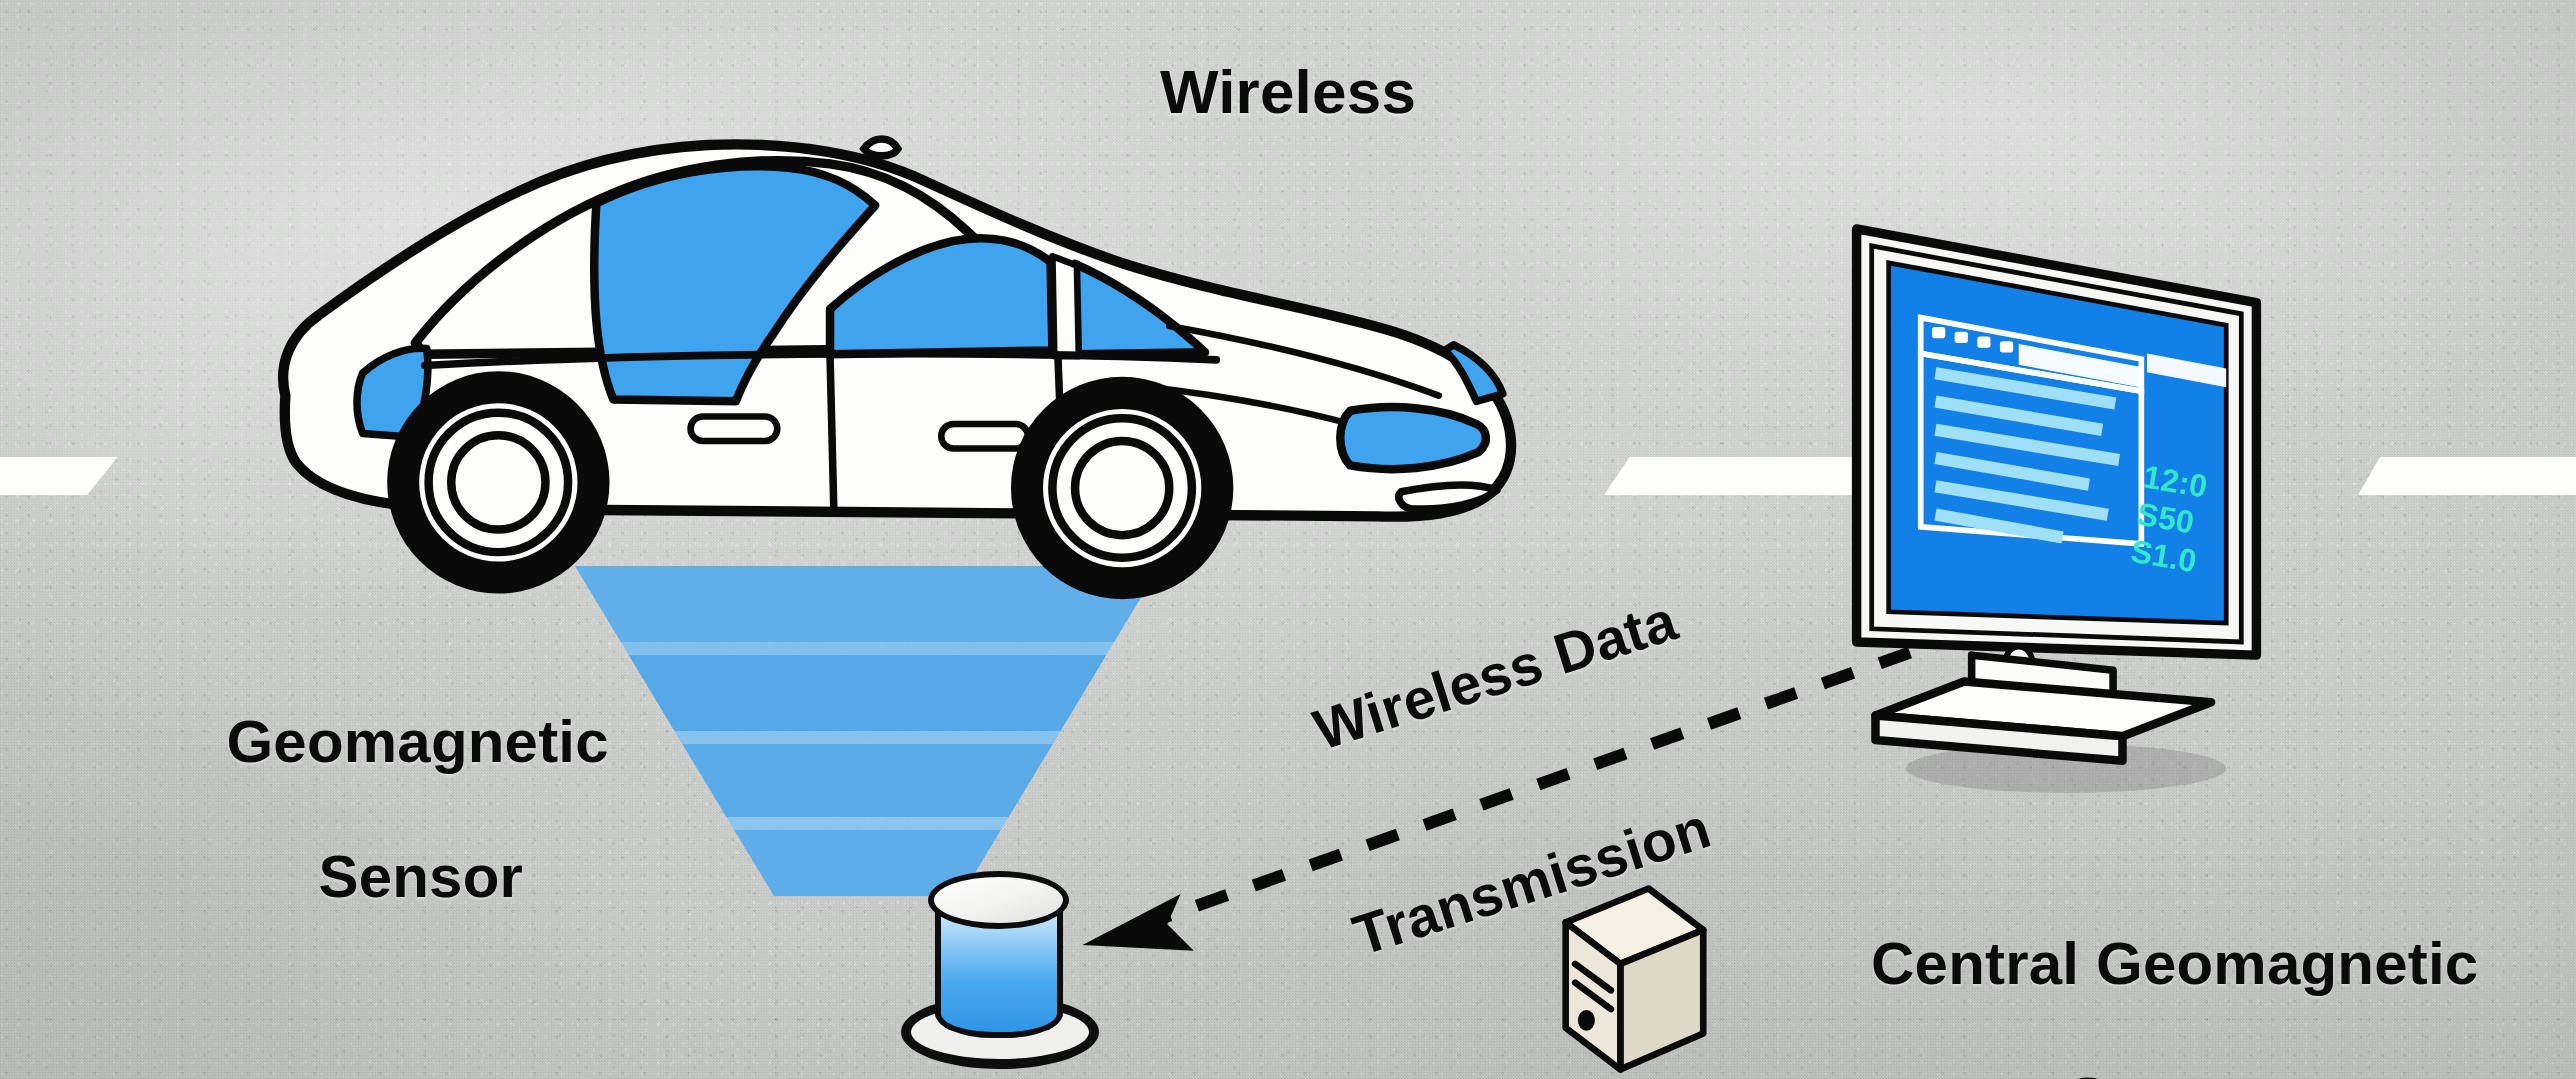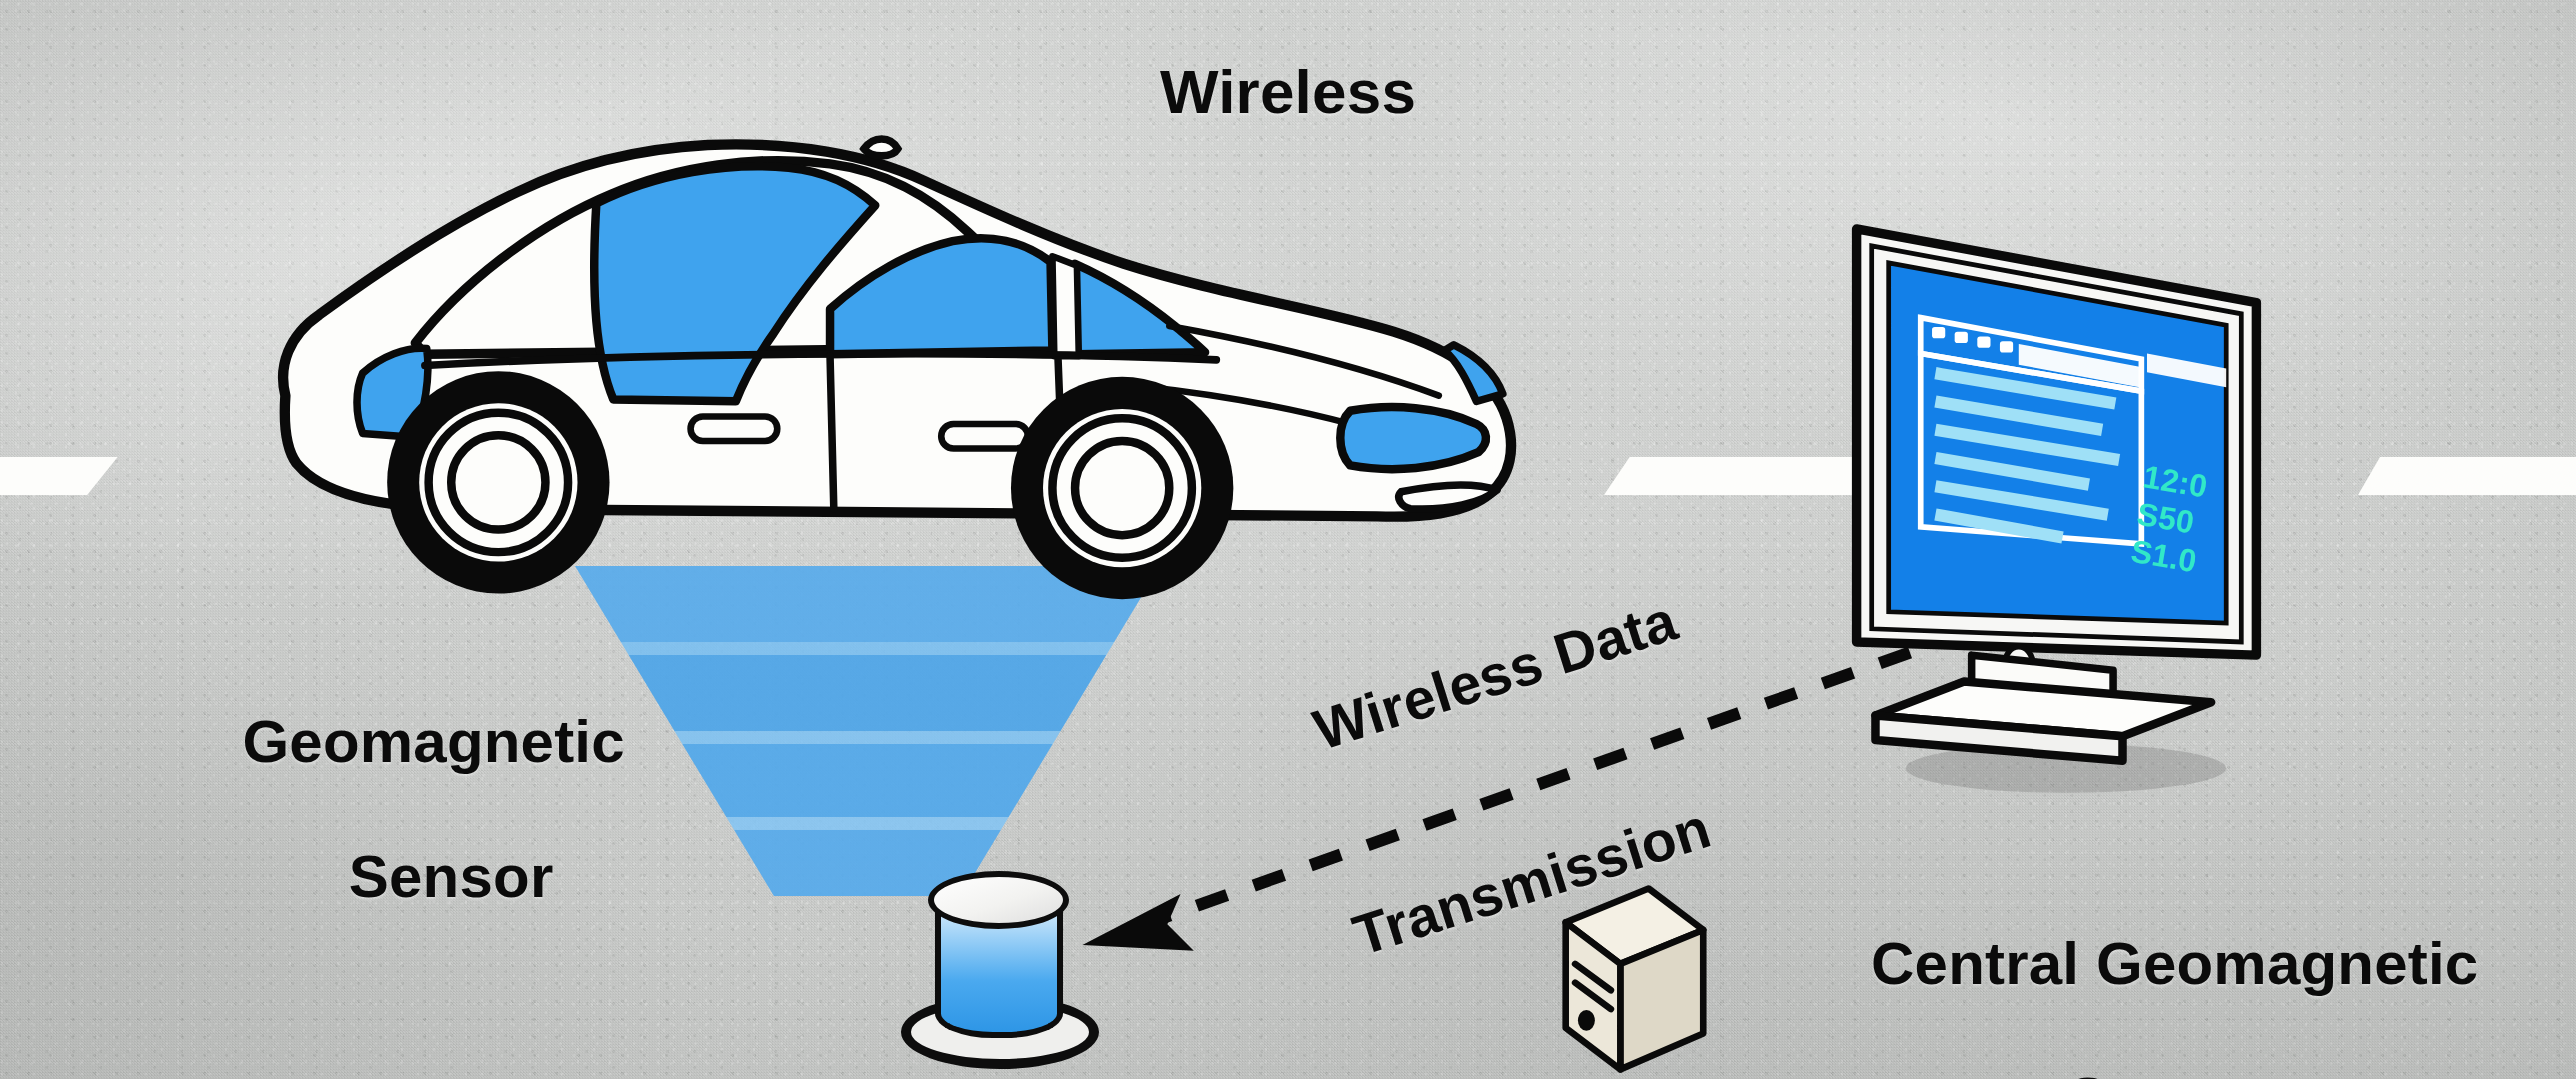--- a/index.html
+++ b/index.html
@@ -70,21 +70,21 @@
   .label {
     position:absolute;
     color:#0b0b0b;
     font-weight:bold;
     letter-spacing:0.2px;
     text-shadow:0 1.9px 2.8px rgba(255,255,255,.42);
     white-space:pre;
     line-height:1.12;
   }
   #label-vehicle { left:1160px; top:57px; font-size:62px; }
-  #label-sensor  { left:175px;  top:641px; font-size:60px; text-align:center; }
+  #label-sensor  { left:159px;  top:641px; font-size:60px; }
   #label-cms     { left:1773px; top:863px; font-size:60px; text-align:center; width:736px; }
   #label-wireless {
     left:1226px; top:660px;
     font-size:57px;
     transform:rotate(-17.5deg);
     transform-origin:left top;
   }
   #label-wireless .l2 { display:block; margin-left:40px; margin-top:81px; }
 
   
@@ -329,21 +329,21 @@
     <path d="M 150 470 L 300 486 L 300 548 L 150 534 Z" fill="#fbfbf9" stroke="#0a0a0a" stroke-width="8" stroke-linejoin="round"></path>
 
     <path d="M 48 534 L 310 556 L 404 520 L 142 498 Z" fill="#fdfdfb" stroke="#0a0a0a" stroke-width="9" stroke-linejoin="round"></path>
     <path d="M 48 534 L 310 556 L 310 582 L 48 560 Z" fill="#f1f1ef" stroke="#0a0a0a" stroke-width="9" stroke-linejoin="round"></path>
   </svg>
 
   <div class="label" id="label-vehicle">Wireless</div>
 
   <div class="label" id="label-sensor">
     <span>Geomagnetic</span><br>
-    <span style="display:inline-block;margin-left:35px;">Sensor</span>
+    <span style="display:inline-block;margin-left:92px;">Sensor</span>
   </div>
 
   <div class="label" id="label-wireless">
     <span>Wireless Data</span>
     <span class="l2">Transmission</span>
   </div>
 
   <div class="label" id="label-cms">
     <span>Central Geomagnetic</span><br>
     <span>System</span>

